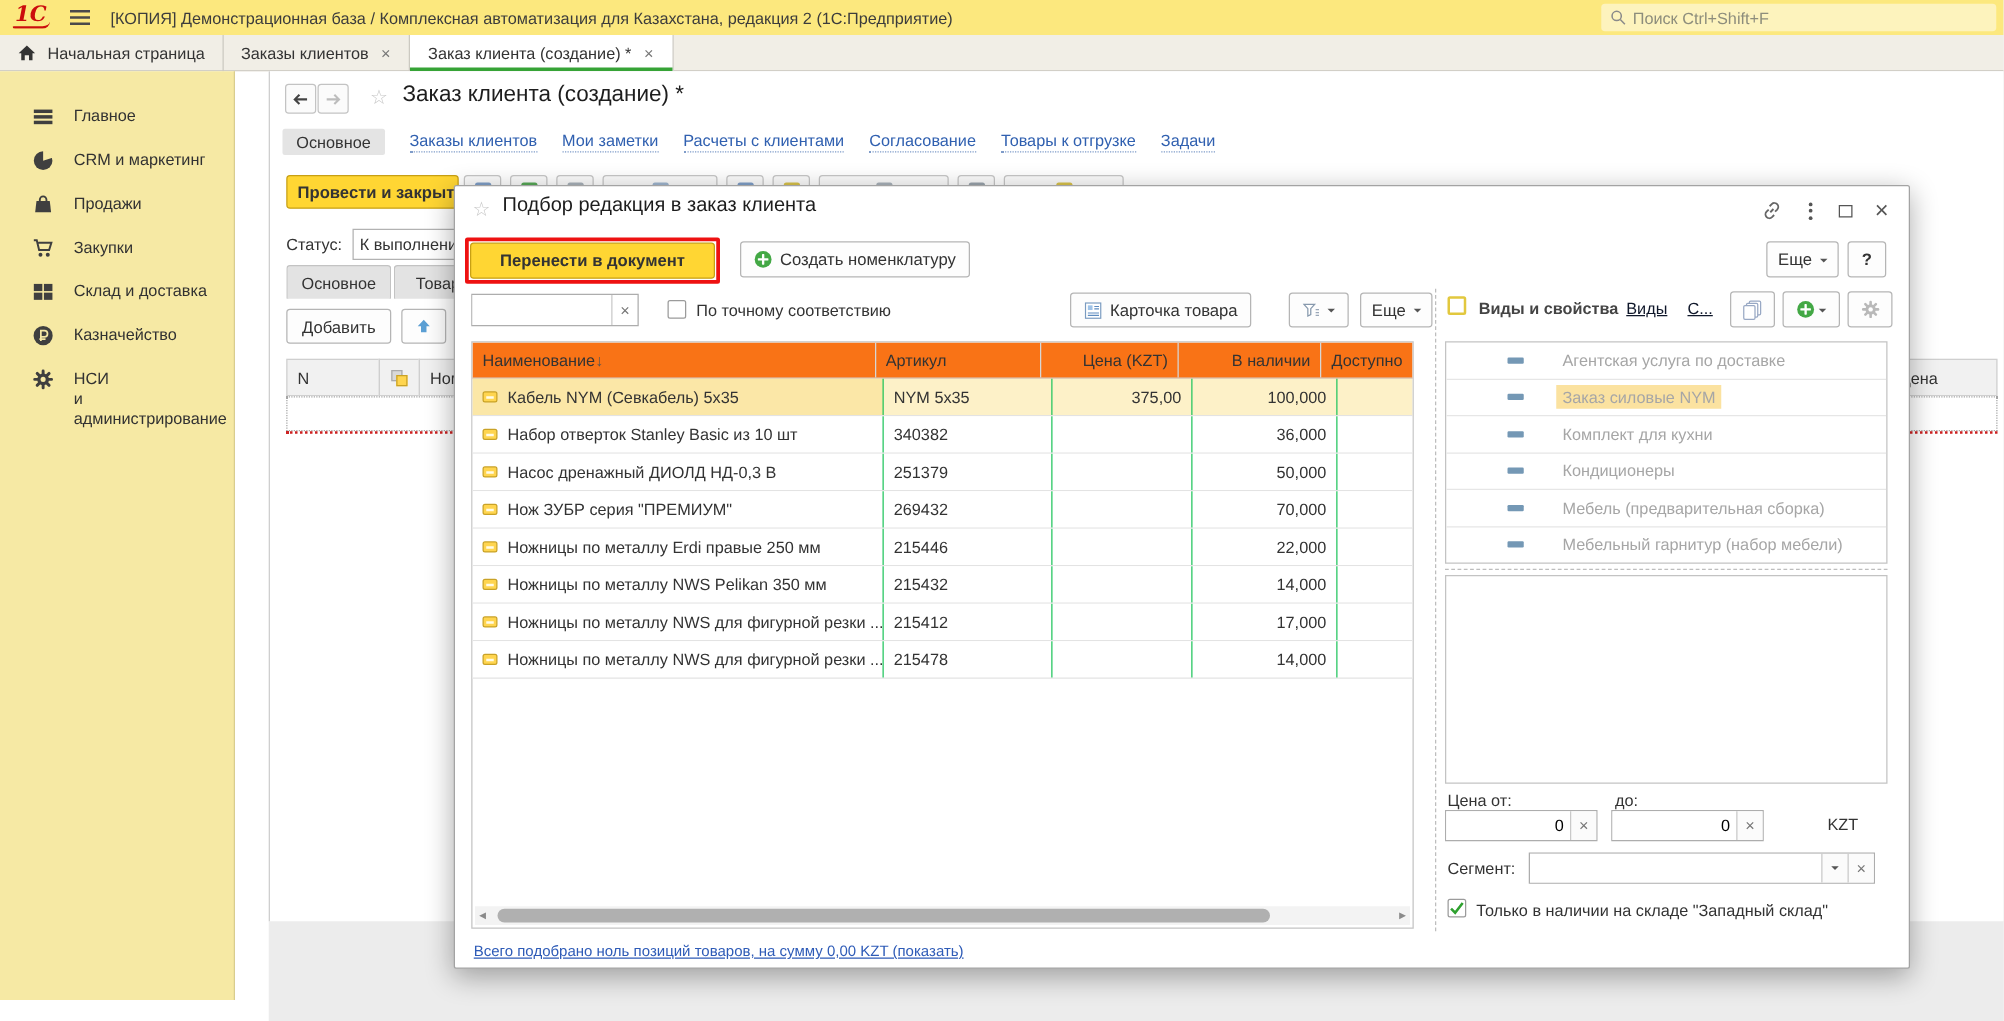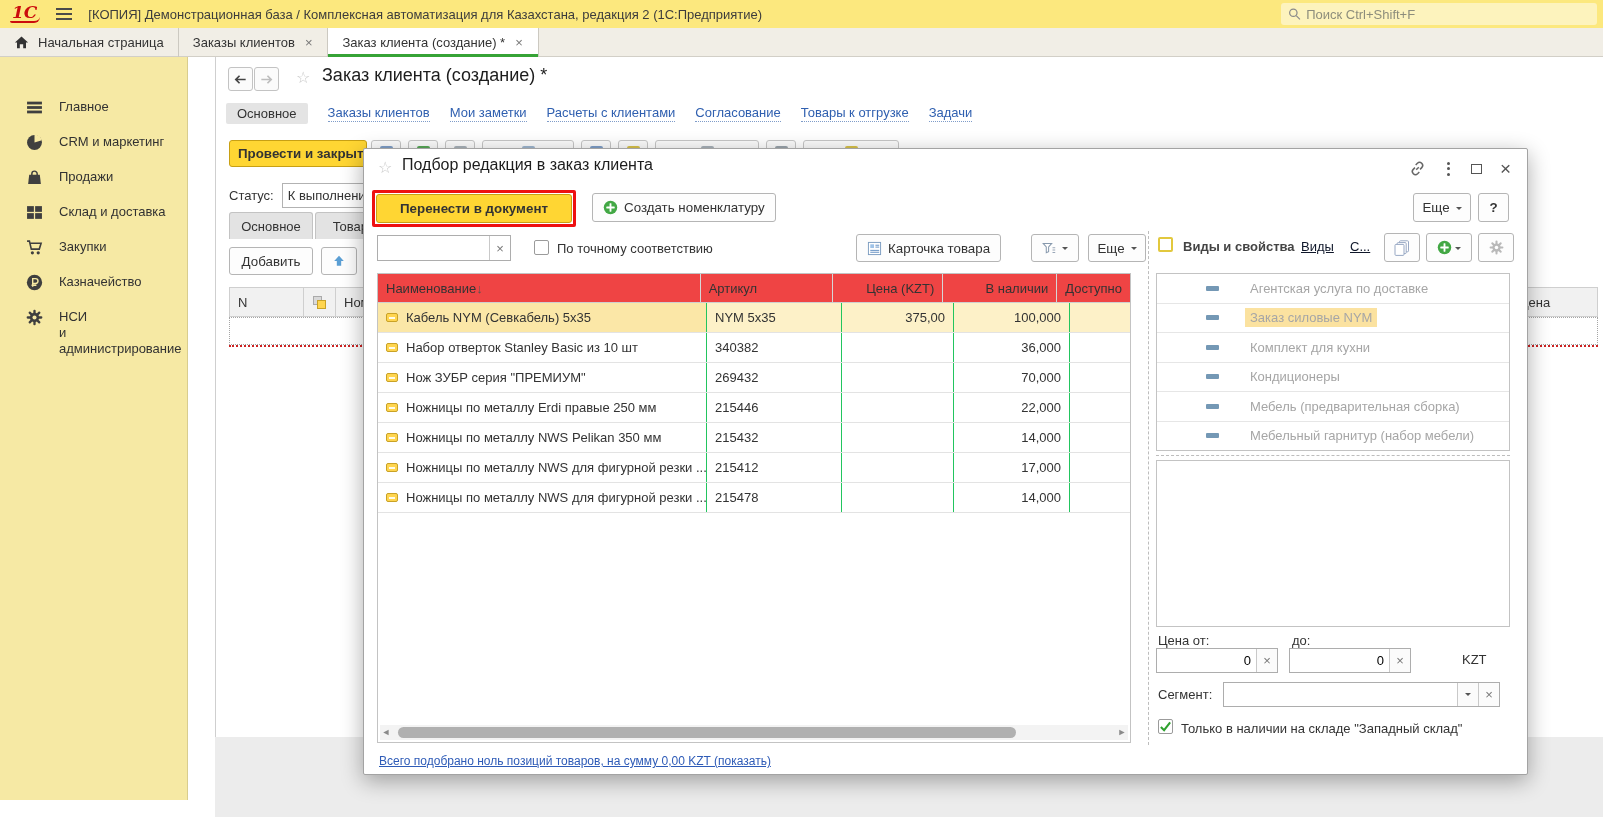--- a/index.html
+++ b/index.html
@@ -26,21 +26,21 @@
   
   .tabbar { position:absolute; left:0; top:28px; width:1603px; height:29px;
     background:#f1eee6; border-bottom:1px solid #d2cfc7; display:flex; }
   .tab { display:flex; align-items:center; gap:9px; padding:0 14px; height:29px;
     border-right:1px solid #ccc9c1; white-space:nowrap; cursor:pointer; position:relative;}
   .tab .x { color:#777; font-size:13px; padding:0 1px; }
   .tab.active { background:#fff; }
   .tab.active::after { content:""; position:absolute; left:0; right:0; bottom:0; height:3px; background:#36a336; }
   
   .sidebar { position:absolute; left:0; top:57px; width:188px; height:743px;
-    background:#f6e9a4; border-right:1px solid #d9cd8e; padding-top:33px; }
+    background:#f6e9a4; border-right:1px solid #d9cd8e; padding-top:19px; }
   .side-item { display:flex; align-items:flex-start; gap:16px; padding:9px 6px 9px 26px; cursor:pointer; }
   .side-item .ic { width:17px; height:17px; flex:0 0 17px; margin-top:0px; }
   .side-item .lbl { color:#323232; line-height:16px; }
   
   .main { position:absolute; left:215px; top:57px; width:1388px; height:760px; background:#ececec; }
   .doc-panel { position:absolute; left:0; top:0; width:1388px; height:680px; background:#fff; border-left:1px solid #cfcfcf; }
   .navbtn { position:absolute; top:10px; width:25px; height:24px; border:1px solid #c3c3c3;
     background:#fbfbfb; border-radius:3px; display:flex; align-items:center; justify-content:center; cursor:pointer;}
   .icon-star::before { content:"☆"; color:#c8c8c8; font-size:16px; }
   .page-title { position:absolute; left:106px; top:8px; font-size:18px; color:#1d1d1d; white-space:nowrap; }
@@ -104,21 +104,21 @@
   .types-lbl { position:absolute; left:819px; top:90px; font-weight:bold; color:#444; white-space:nowrap;}
   .m-link { color:#0f172a; text-decoration:underline; cursor:pointer; white-space:nowrap;}
   .link-vidy { position:absolute; left:937px; top:90px; }
   .link-s { position:absolute; left:986px; top:90px; }
   .copy-btn { position:absolute; left:1020px; top:84px; width:36px; height:29px; padding:0;}
   .green-btn { position:absolute; left:1062px; top:84px; width:46px; height:29px; padding:0; gap:3px;}
   .gear-btn { position:absolute; left:1114px; top:84px; width:36px; height:29px; padding:0;}
   
   .ptable { position:absolute; left:13px; top:124px; width:754px; height:470px; border:1px solid #c3c3c3; background:#fff; overflow:hidden;}
   .prow, .phead { display:flex; width:100%; }
-  .phead { height:29px; background:#ef4444; border-bottom:1px solid #cfcfcf; color:#333;}
+  .phead { height:29px; background:#f97316; border-bottom:1px solid #cfcfcf; color:#333;}
   .phead .cell { border-right:1px solid #d6d6d6; display:flex; align-items:center; padding:0 8px;}
   .prow { height:30px; border-bottom:1px solid #e3e3e3; cursor:pointer; background:#fff;}
   .prow .cell { border-right:1px solid #22c55e; display:flex; align-items:center; padding:0 8px; overflow:hidden; white-space:nowrap;}
   .c-name { width:329px; } .c-art { width:135px; } .c-price { width:112px; justify-content:flex-end;}
   .c-stock { width:116px; justify-content:flex-end;} .c-avail { flex:1; border-right:none !important;}
   .icon-sort::before { content:"↓"; color:#555; margin-left:auto; }
   .item-icon { width:12px; height:9px; background:#ffd54f; border:1px solid #c9a227; border-radius:2px;
     margin-right:8px; flex:0 0 12px; position:relative;}
   .item-icon::after { content:""; position:absolute; left:2px; top:3px; width:6px; height:2px; background:#fffbe8;}
   .prow.selected { background:#fdf1c8; }
@@ -204,35 +204,35 @@
       <span class="lbl">CRM и маркетинг</span>
     </div>
     <div class="side-item">
       <span class="ic"><svg width="17" height="17" viewBox="0 0 16 16">
             <path d="M5.5 7 V4.5 a2.5 2.5 0 0 1 5 0 V7" fill="none" stroke="#3f3f3f" stroke-width="1.4"></path>
             <path d="M3 5.5 h10 l1 8.5 H2 Z" fill="#3f3f3f"></path>
           </svg></span>
       <span class="lbl">Продажи</span>
     </div>
     <div class="side-item">
+      <span class="ic"><svg width="17" height="17" viewBox="0 0 16 16">
+            <path d="M1 2 h2.2 l1.8 7.5 h7.5 l1.7-5.5 H4.4" fill="none" stroke="#3f3f3f" stroke-width="1.5"></path>
+            <circle cx="6" cy="13" r="1.5" fill="#3f3f3f"></circle>
+            <circle cx="11.5" cy="13" r="1.5" fill="#3f3f3f"></circle>
+          </svg></span>
+      <span class="lbl">Закупки</span>
+    </div>
+    <div class="side-item">
       <span class="ic"><svg width="17" height="17" viewBox="0 0 16 16" fill="#3f3f3f">
             <rect x="1" y="2" width="6.4" height="5.4"></rect>
             <rect x="8.6" y="2" width="6.4" height="5.4"></rect>
             <rect x="1" y="8.6" width="6.4" height="5.4"></rect>
             <rect x="8.6" y="8.6" width="6.4" height="5.4"></rect>
           </svg></span>
       <span class="lbl">Склад и доставка</span>
-    </div>
-    <div class="side-item">
-      <span class="ic"><svg width="17" height="17" viewBox="0 0 16 16">
-            <path d="M1 2 h2.2 l1.8 7.5 h7.5 l1.7-5.5 H4.4" fill="none" stroke="#3f3f3f" stroke-width="1.5"></path>
-            <circle cx="6" cy="13" r="1.5" fill="#3f3f3f"></circle>
-            <circle cx="11.5" cy="13" r="1.5" fill="#3f3f3f"></circle>
-          </svg></span>
-      <span class="lbl">Закупки</span>
     </div>
     <div class="side-item">
       <span class="ic"><svg width="17" height="17" viewBox="0 0 16 16">
             <circle cx="8" cy="8" r="7.2" fill="#3f3f3f"></circle>
             <path d="M6.3 12 V4.3 h2.7 a2.3 2.3 0 0 1 0 4.6 H6.3 M5.2 10.6 h4.6" stroke="#f6e9a4" fill="none" stroke-width="1.3"></path>
           </svg></span>
       <span class="lbl">Казначейство</span>
     </div>
     <div class="side-item">
       <span class="ic"><svg width="17" height="17" viewBox="0 0 16 16">
@@ -460,20 +460,30 @@
     <span class="cell c-name">
               <i class="item-icon"></i>
               <span>Набор отверток Stanley Basic из 10 шт</span>
             </span>
     <span class="cell c-art">340382</span>
     <span class="cell c-price"></span>
     <span class="cell c-stock">36,000</span>
     <span class="cell c-avail"></span>
   </div>
 
+  <div class="prow">
+    <span class="cell c-name">
+              <i class="item-icon"></i>
+              <span>Насос дренажный ДИОЛД НД-0,3 В</span>
+            </span>
+    <span class="cell c-art">251379</span>
+    <span class="cell c-price"></span>
+    <span class="cell c-stock">50,000</span>
+    <span class="cell c-avail"></span>
+  </div>
 
   <div class="prow">
     <span class="cell c-name">
               <i class="item-icon"></i>
               <span>Нож ЗУБР серия "ПРЕМИУМ"</span>
             </span>
     <span class="cell c-art">269432</span>
     <span class="cell c-price"></span>
     <span class="cell c-stock">70,000</span>
     <span class="cell c-avail"></span>

